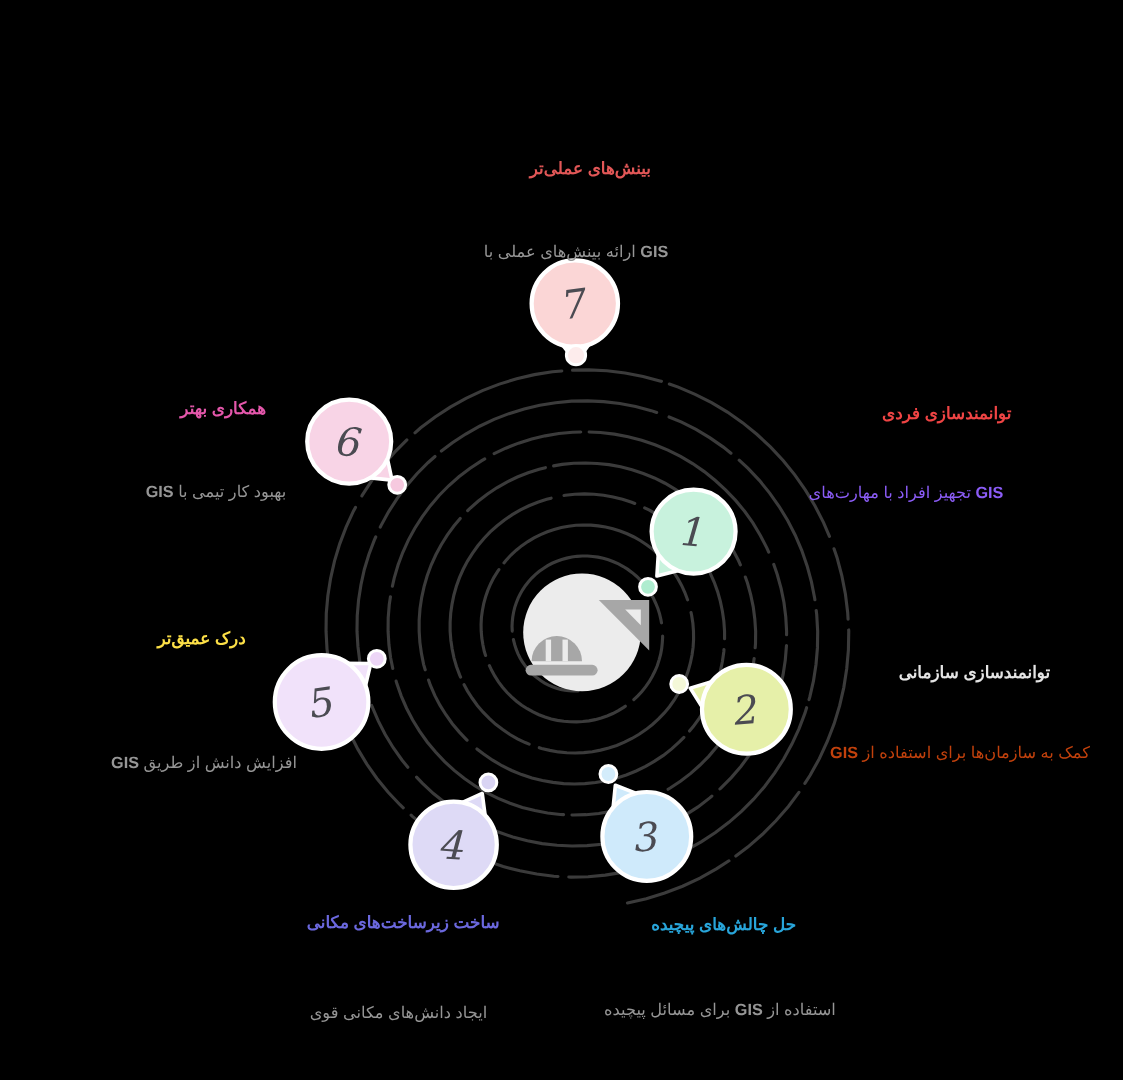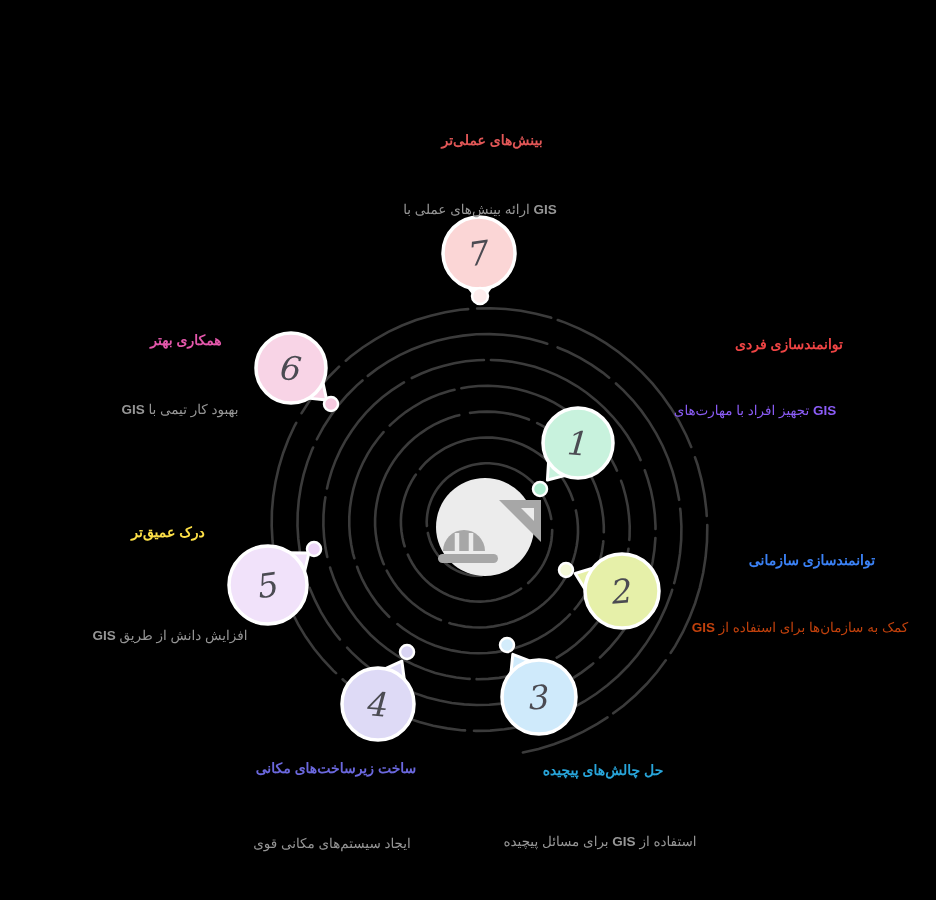--- a/index.html
+++ b/index.html
@@ -81,24 +81,24 @@
         <circle cx="291" cy="368" r="35" fill="#f8d4e6" stroke="#ffffff" stroke-width="3.5"></circle>
         <text x="291" y="380" text-anchor="middle" fill="#4b4b52" class="digit" transform="rotate(6 291 368)">6</text>
         <circle cx="331" cy="404" r="7" fill="#f6c9df" stroke="#ffffff" stroke-width="2.5"></circle>
       </g>
     </svg>
   <div id="labels">
       <div class="node-heading" dir="rtl" style="left: 492px; top: 132px; color: rgb(226, 87, 87);">بینش‌های عملی‌تر</div>
       <div class="node-desc" dir="rtl" style="left: 480px; top: 168px; width: 310px; color: rgb(150, 150, 150);"><b>GIS</b> ارائه بینش‌های عملی با</div>
       <div class="node-heading" dir="rtl" style="left: 777px; top: 336px; color: #ef4444; margin-left: 12px;">توانمندسازی فردی</div>
       <div class="node-desc" dir="rtl" style="left: 755px; top: 369px; width: 310px; color: #8b5cf6;"><b>GIS</b> تجهیز افراد با مهارت‌های</div>
-      <div class="node-heading" dir="rtl" style="left: 812px; top: 552px; color: #3b82f6;">توانمندسازی سازمانی</div>
+      <div class="node-heading" dir="rtl" style="left: 812px; top: 552px; color: #e5e5e5;">توانمندسازی سازمانی</div>
       <div class="node-desc" dir="rtl" style="left: 800px; top: 586px; width: 230px; color: #c2410c;">کمک به سازمان‌ها برای استفاده از <b>GIS</b></div>
       <div class="node-heading" dir="rtl" style="left: 603px; top: 762px; color: rgb(40, 165, 218);">حل چالش‌های پیچیده</div>
       <div class="node-desc" dir="rtl" style="left: 600px; top: 800px; width: 310px; color: rgb(150, 150, 150);">استفاده از <b>GIS</b> برای مسائل پیچیده</div>
       <div class="node-heading" dir="rtl" style="left: 336px; top: 760px; color: rgb(107, 104, 222);">ساخت زیرساخت‌های مکانی</div>
-      <div class="node-desc" dir="rtl" style="left: 332px; top: 802px; width: 310px; color: rgb(150, 150, 150);">ایجاد سیستم‌های مکانی قوی</div>
+      <div class="node-desc" dir="rtl" style="left: 332px; top: 802px; width: 310px; color: rgb(150, 150, 150);">ایجاد دانش‌های مکانی قوی</div>
       <div class="node-heading" dir="rtl" style="left: 168px; top: 524px; color: #fde047; text-align: right;">درک عمیق‌تر</div>
       <div class="node-desc" dir="rtl" style="left: 170px; top: 594px; width: 300px; color: rgb(150, 150, 150);">افزایش دانش از طریق <b>GIS</b></div>
       <div class="node-heading" dir="rtl" style="left: 186px; top: 332px; color: rgb(228, 87, 171);">همکاری بهتر</div>
       <div class="node-desc" dir="rtl" style="left: 180px; top: 368px; width: 300px; color: rgb(150, 150, 150);">بهبود کار تیمی با <b>GIS</b></div>
     </div>
 </div>
 
 </body></html>

